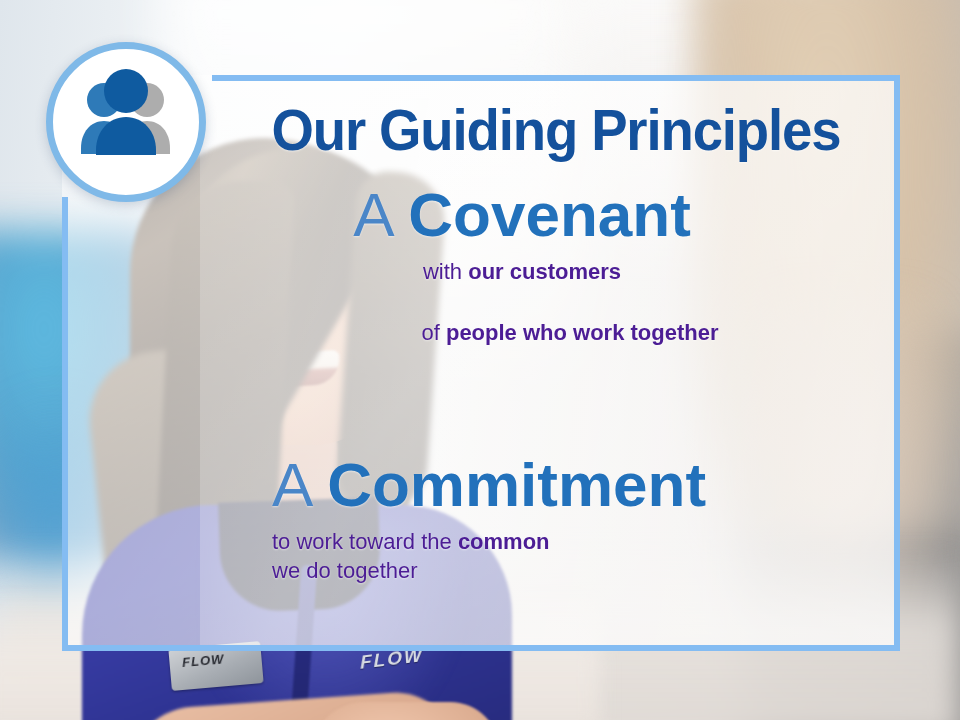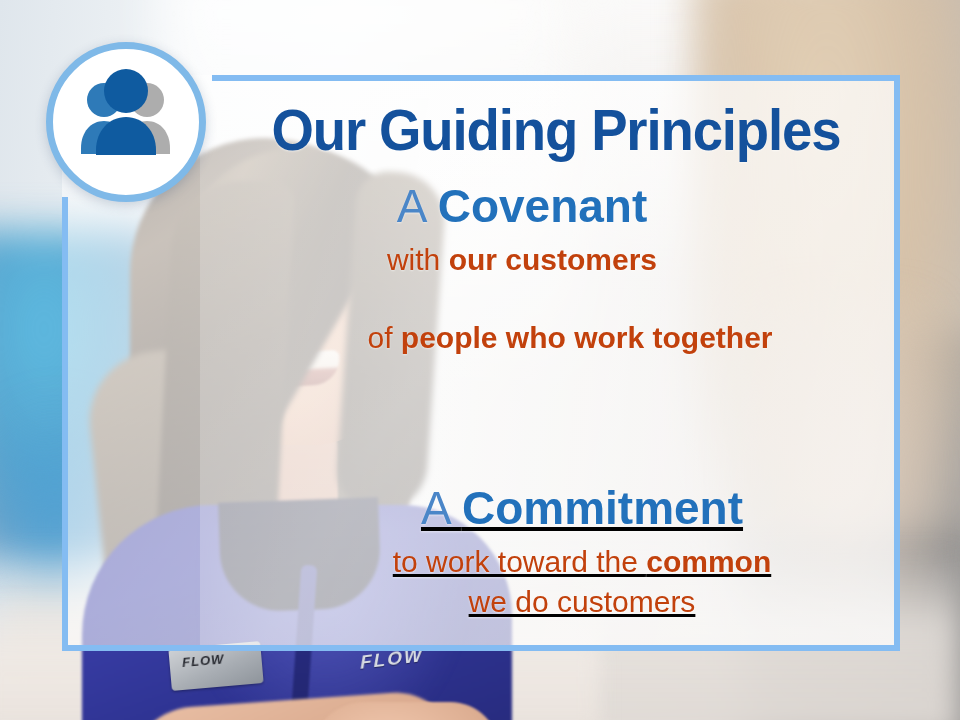--- a/index.html
+++ b/index.html
@@ -237,36 +237,36 @@
     position:absolute;left:212px;top:96px;width:688px;
     text-align:center;color:#14519c;
     font-size:58px;font-weight:700;letter-spacing:-1.2px;
     font-family:"Liberation Sans","DejaVu Sans",sans-serif;
     transform:scaleX(.94);transform-origin:center;
     text-shadow:0 1px 2px rgba(255,255,255,.55);
   }
 
   .principle{position:absolute;}
   .p-head{
-    color:#2f79c4;font-size:46px;line-height:1.05;white-space:nowrap;
+    color:#2f79c4;font-size:62px;line-height:1.05;white-space:nowrap;
     text-shadow:0 1px 2px rgba(255,255,255,.5);
   }
   .p-head .art{font-weight:400;color:#4a86c8;}
   .p-head .word{font-weight:700;color:#2271bb;}
   .p-sub{
-    color:#c2410c;font-size:30px;line-height:1.32;font-weight:400;
+    color:#4c1d95;font-size:22px;line-height:1.32;font-weight:400;
     text-shadow:0 1px 2px rgba(255,255,255,.5);
   }
   .p-sub b{font-weight:700;}
 
   #p1{left:212px;top:182px;width:620px;text-align:center;}
   #p1 .p-sub{margin-top:10px;}
   #p2{left:260px;top:298px;width:620px;text-align:center;}
   #p2 .p-sub{margin-top:20px;}
-  #p3{left:272px;top:484px;width:620px;text-align:center;text-decoration:underline;}
+  #p3{left:272px;top:452px;width:620px;text-align:left;}
   #p3 .p-sub{margin-top:10px;}
 </style>
 </head>
 <body>
 
 <div id="stage">
 
   <div class="photo">
     <div class="bg-base"></div>
     <div class="bg-window"></div>
@@ -349,17 +349,17 @@
       </div>
   </div>
 
   <div class="principle" id="p3">
     <div class="p-head">
       <span class="art">A </span>
       <span class="word">Commitment</span>
     </div>
     <div class="p-sub">
         <div><span>to work toward the </span><b>common</b></div>
-        <div><span>we do customers</span></div>
+        <div><span>we do together</span></div>
       </div>
   </div>
 
 </div>
 
 </body></html>

